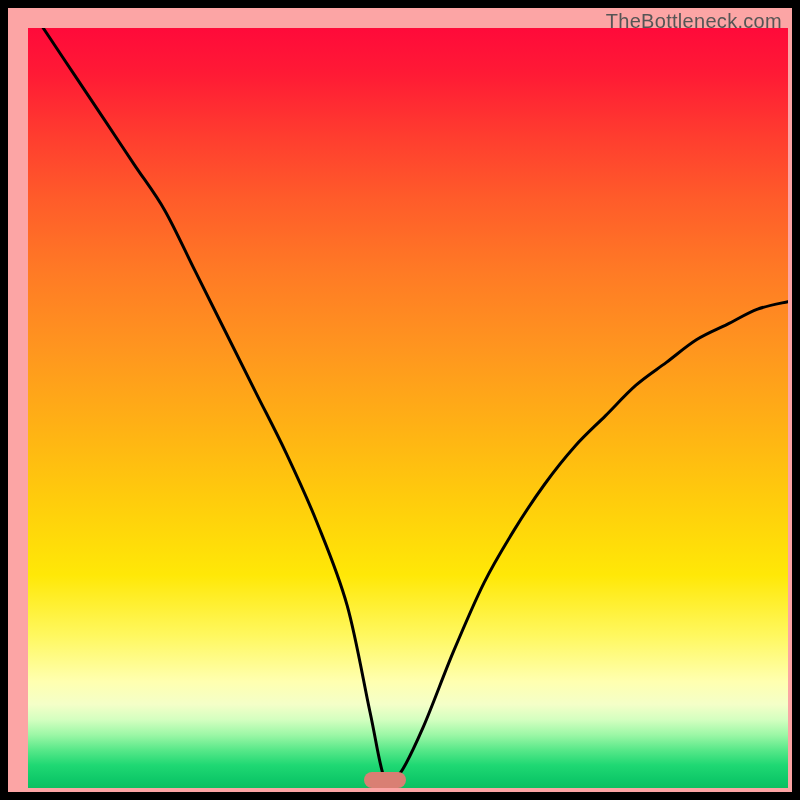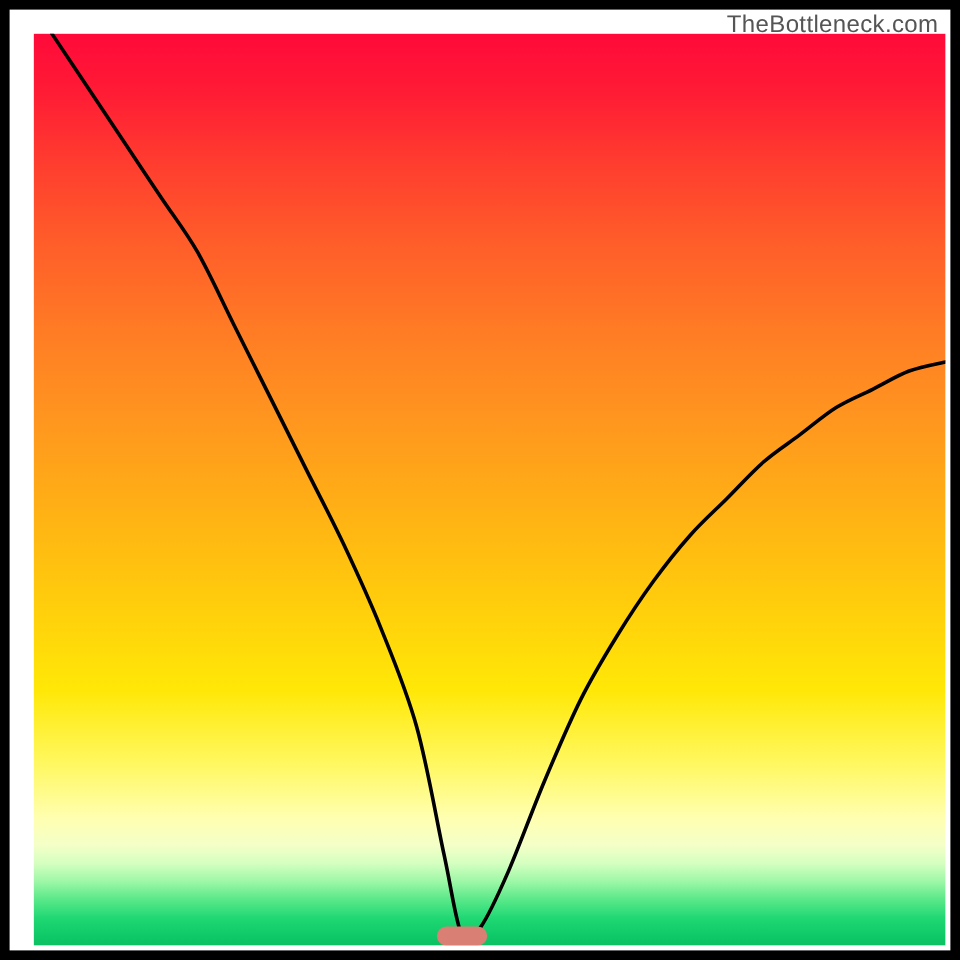--- a/index.html
+++ b/index.html
@@ -10,21 +10,21 @@
     background: #000;
     overflow: hidden;
     font-family: Arial, Helvetica, sans-serif;
   }
   .frame {
     position: absolute;
     left: 8px;
     top: 8px;
     width: 784px;
     height: 784px;
-    background: #ffffff;
+    background: #fca5a5;
   }
   .plot-area {
     position: absolute;
     left: 20px;
     top: 20px;
     width: 760px;
     height: 760px;
     overflow: hidden;
   }
   .gradient {

